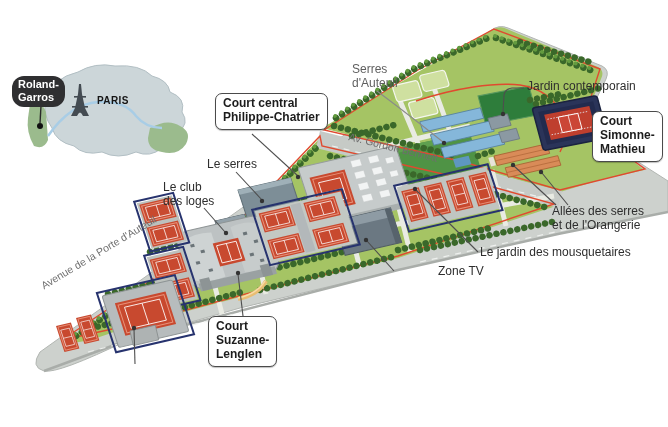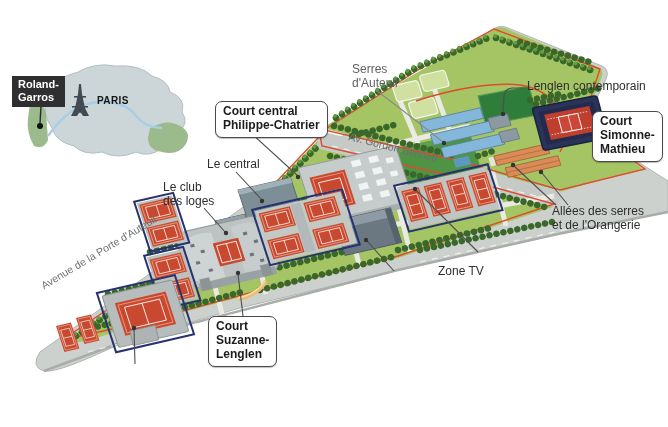--- a/index.html
+++ b/index.html
@@ -7,21 +7,21 @@
          font-family:"Liberation Sans",sans-serif;}
   #art{position:absolute;left:0;top:0;}
   .lbl{position:absolute;color:#2e2e2e;font-size:12px;line-height:1.16;
        white-space:pre-line;z-index:5;}
   .boxed{background:#fff;border:1.5px solid #4a4a4a;border-radius:7px;
          padding:3px 7px 4px 7px;font-weight:700;color:#1c1c1c;
          box-shadow:0 1px 1px rgba(0,0,0,.25);font-size:12px;}
   .plain{color:#2e2e2e;}
   .gray{color:#5f5f5f;font-size:12px;}
   .road{color:#6e6e6e;font-size:10.5px;white-space:nowrap;transform-origin:left center;}
-  .rgbox{background:#2f2f31;color:#fff;font-weight:700;border-radius:0;
+  .rgbox{background:#2f2f31;color:#fff;font-weight:700;border-radius:12px;
          padding:2px 6px 3px 6px;font-size:11px;line-height:1.2;}
   .paris{font-weight:700;color:#151515;font-size:10px;letter-spacing:.4px;}
   .td{stroke:#3a682a;stroke-width:6.5;stroke-linecap:round;stroke-dasharray:0.1 7;fill:none}
   .tl{stroke:#639b3f;stroke-width:3.8;stroke-linecap:round;stroke-dasharray:0.1 7;fill:none}
   .ldr{stroke:#4e4e4e;stroke-width:1.1;fill:none}
   .ldrg{stroke:#8a8a8a;stroke-width:1.1;fill:none}
   .dot{fill:#333}
   .red{stroke:#e04a2f;stroke-width:1.4;fill:none}
   .path{stroke:#e9ebe3;fill:none}
 </style>
@@ -277,37 +277,38 @@
   </g>
 </svg>
 
 <div class="lbl rgbox" style="left:12px;top:76px;">Roland-
 Garros</div>
 <div class="lbl paris" style="left:97px;top:95px;">PARIS</div>
 
 <div class="lbl gray" style="left:352px;top:63px;text-align:left;">Serres
 d'Auteuil</div>
 
-<div class="lbl plain" style="left:527px;top:80px;">Lenglen contemporain</div>
-
-<div class="lbl boxed" style="left:215px;top:101px;">Court central
+<div class="lbl plain" style="left:527px;top:80px;">Jardin contemporain</div>
+
+<div class="lbl boxed" style="left:215px;top:93px;">Court central
 Philippe-Chatrier</div>
 
 <div class="lbl boxed" style="left:592px;top:111px;">Court
 Simonne-
 Mathieu</div>
 
-<div class="lbl plain" style="left:207px;top:158px;">Le central</div>
+<div class="lbl plain" style="left:207px;top:158px;">Le serres</div>
 
 <div class="lbl plain" style="left:552px;top:205px;">Allées des serres
 et de l'Orangerie</div>
 
 <div class="lbl plain" style="left:163px;top:181px;">Le club
 des loges</div>
 
+<div class="lbl plain" style="left:480px;top:246px;">Le jardin des mousquetaires</div>
 
 <div class="lbl plain" style="left:396px;top:265px;margin-left:42px;">Zone TV</div>
 
 <div class="lbl boxed" style="left:208px;top:316px;">Court
 Suzanne-
 Lenglen</div>
 
 
 <div class="lbl road" style="left:349px;top:130px;transform:rotate(14deg);">Av. Gordon Bennett</div>
 

